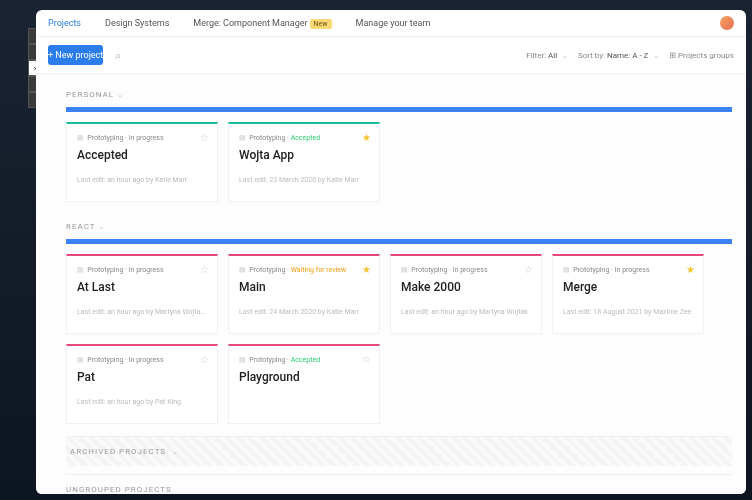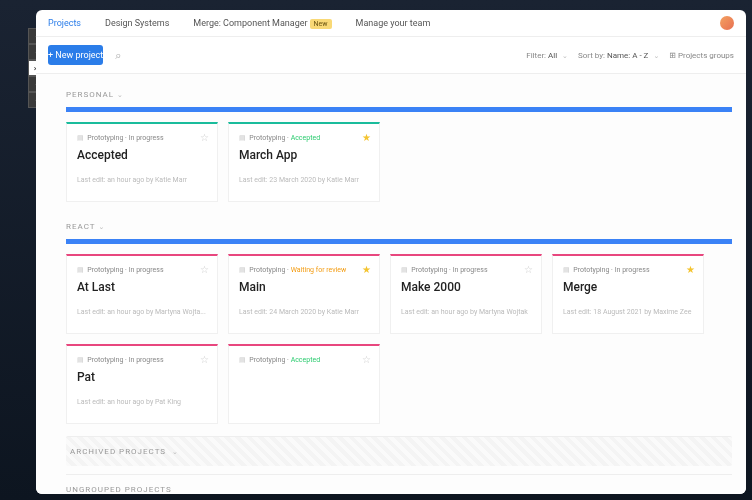--- a/index.html
+++ b/index.html
@@ -74,21 +74,21 @@
       <div class="cards" id="personal-cards">
           <div class="card teal">
             <span class="star ">☆</span>
             <div class="status-line"><span class="doc-icon">▤</span> Prototyping · <span class="st ">In progress</span></div>
             <div class="card-title">Accepted</div>
             <div class="card-meta">Last edit: an hour ago by Katie Marr</div>
           </div>
           <div class="card teal">
             <span class="star filled">★</span>
             <div class="status-line"><span class="doc-icon">▤</span> Prototyping · <span class="st accepted">Accepted</span></div>
-            <div class="card-title">March App</div>
+            <div class="card-title">Wojta App</div>
             <div class="card-meta">Last edit: 23 March 2020 by Katie Marr</div>
           </div>
         </div>
     </div>
 
     <div class="section">
       <div class="section-header"><span>React</span><span class="chev">⌄</span></div>
       <div class="cards" id="react-cards">
           <div class="card pink">
             <span class="star ">☆</span>
@@ -116,20 +116,21 @@
           </div>
           <div class="card pink">
             <span class="star ">☆</span>
             <div class="status-line"><span class="doc-icon">▤</span> Prototyping · <span class="st ">In progress</span></div>
             <div class="card-title">Pat</div>
             <div class="card-meta">Last edit: an hour ago by Pat King</div>
           </div>
           <div class="card pink">
             <span class="star ">☆</span>
             <div class="status-line"><span class="doc-icon">▤</span> Prototyping · <span class="st accepted">Accepted</span></div>
+            <div class="card-title">Playground</div>
           </div>
         </div>
     </div>
 
     <div class="collapsed-section hatched"><span>Archived Projects</span> <span class="chev">⌄</span></div>
     <div class="collapsed-section"><span>Ungrouped Projects</span></div>
   </div>
 </div>
 
 </body></html>

